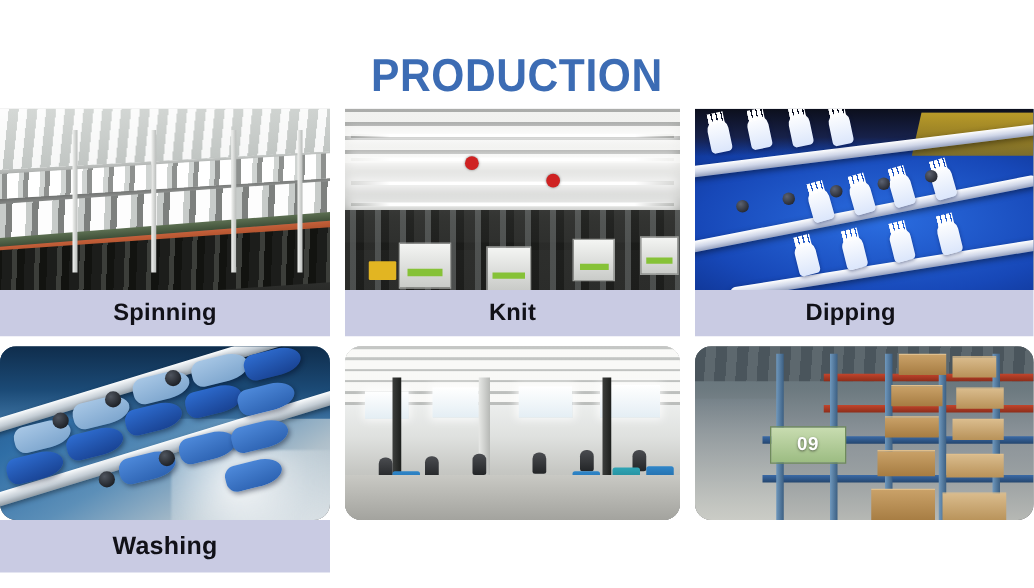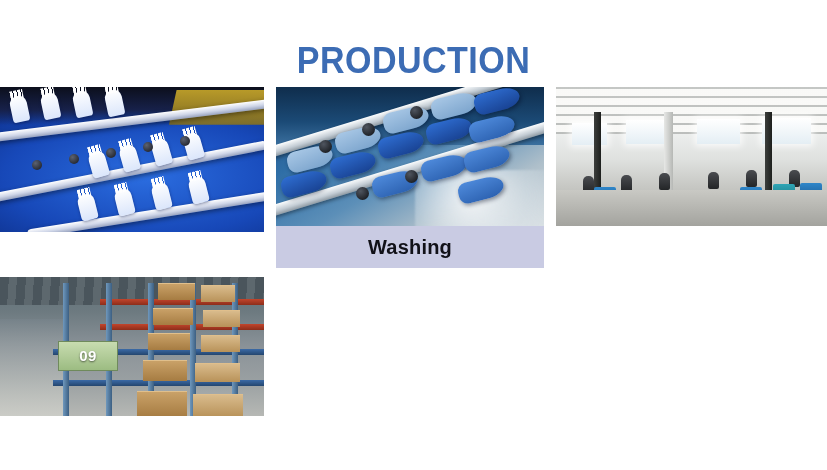--- a/index.html
+++ b/index.html
@@ -53,21 +53,21 @@
     overflow: hidden;
     background: #ffffff;
   }
   .photo {
     position: relative;
     width: 100%;
     height: 145px;
     overflow: hidden;
     background: #4a4a4a;
   }
-  .cell.row2 .photo { height: 139px; }
+  .cell.row2 .photo { height: 139px; border-radius: 13px; }
 
   .caption {
     height: 37px;
     background: #c9cbe3;
     color: #111118;
     font-size: 19px;
     font-weight: 600;
     display: flex;
     align-items: center;
     justify-content: center;
@@ -310,21 +310,59 @@
     letter-spacing:.5px;
   }
 </style>
 </head>
 <body>
 
 <h1 class="page-title">PRODUCTION</h1>
 
 <div class="gallery">
 
-
+  <div class="cell row1">
+    <div class="photo">
+      <div class="layer ph-spin">
+        <div class="ceiling"></div>
+        <div class="rackA"></div>
+        <div class="rackB"></div>
+        <div class="green"></div>
+        <div class="orange"></div>
+        <div class="spindles"></div>
+        <div class="post" style="left:22%"></div>
+        <div class="post" style="left:46%"></div>
+        <div class="post" style="left:70%"></div>
+        <div class="post" style="left:90%"></div>
+      </div>
+    </div>
+    <div class="caption">Spinning</div>
+  </div>
+
+  <div class="cell row1">
+    <div class="photo">
+      <div class="layer ph-knit">
+        <div class="roof"></div>
+        <div class="lamp" style="top:14%"></div>
+        <div class="lamp" style="top:27%"></div>
+        <div class="lamp" style="top:40%"></div>
+        <div class="lamp" style="top:52%"></div>
+        <div class="redsign" style="top:26%; left:36%"></div>
+        <div class="redsign" style="top:36%; left:60%"></div>
+        <div class="mach-band" style="top:56%"></div>
+        <div class="mach-band" style="top:74%; height:28%"></div>
+        <div class="panel" style="left:16%; top:74%; width:15%; height:24%"></div>
+        <div class="panel" style="left:42%; top:76%; width:13%; height:23%"></div>
+        <div class="panel" style="left:68%; top:72%; width:12%; height:22%"></div>
+        <div class="panel" style="left:88%; top:70%; width:11%; height:20%"></div>
+        <div class="yellowbin" style="left:7%; top:84%; width:22px; height:15px"></div>
+      </div>
+    </div>
+    <div class="caption">Knit</div>
+  </div>
 
   <div class="cell row1">
     <div class="photo">
       <div class="layer ph-dip">
         <div class="topdark"></div>
         <div class="yellowmach"></div>
 
         <div class="rail" style="left:-6%; right:-6%; top:20%; transform:rotate(-7deg)"></div>
         <div class="rail" style="left:-8%; right:-2%; top:56%; transform:rotate(-11deg)"></div>
         <div class="rail" style="left:10%; right:-10%; top:84%; transform:rotate(-9deg)"></div>
@@ -344,20 +382,21 @@
         <div class="glove" style="left:58%; top:66%; transform:rotate(-14deg)"></div>
         <div class="glove" style="left:72%; top:62%; transform:rotate(-14deg)"></div>
 
         <div class="knob" style="left:12%; top:50%"></div>
         <div class="knob" style="left:26%; top:46%"></div>
         <div class="knob" style="left:40%; top:42%"></div>
         <div class="knob" style="left:54%; top:38%"></div>
         <div class="knob" style="left:68%; top:34%"></div>
       </div>
     </div>
+    <div class="caption shift-left">Dipping</div>
   </div>
 
   <div class="cell row2">
     <div class="photo">
       <div class="layer ph-wash">
         <div class="wall"></div>
         <div class="foam"></div>
 
         <div class="bar" style="left:-8%; right:-8%; top:12%; transform:rotate(-17deg)"></div>
         <div class="bar" style="left:-10%; right:-6%; top:56%; transform:rotate(-17deg)"></div>

